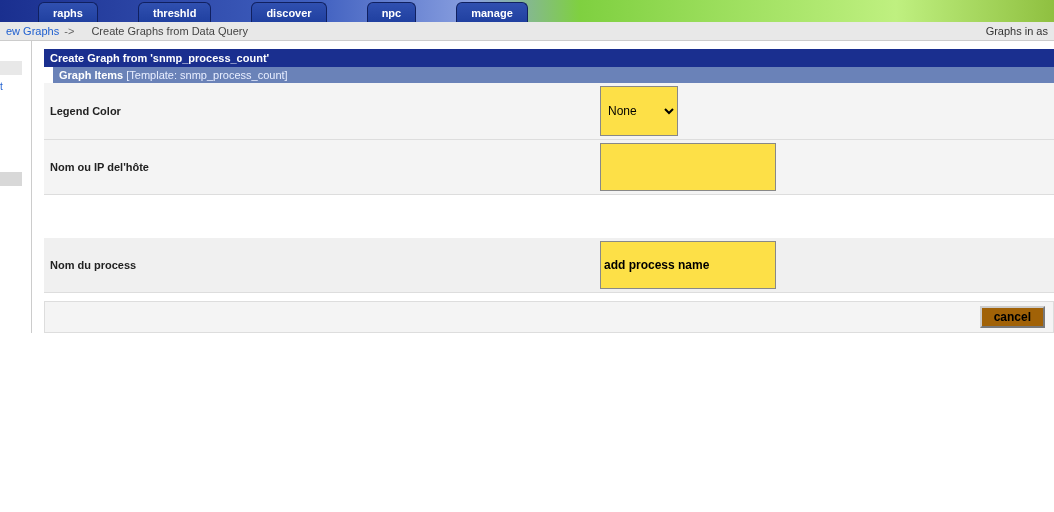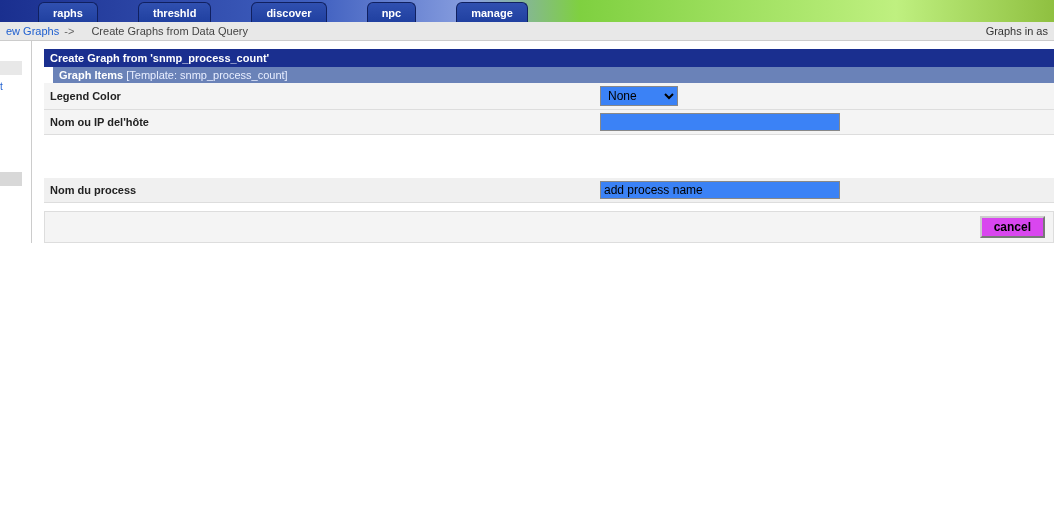--- a/index.html
+++ b/index.html
@@ -73,41 +73,41 @@
       align-items: center;
     }
     .form-row.alt { background: #f0f0f0; margin-top: 43px; }
     .form-label { width: 550px; }
     .form-label .title { font-weight: bold; font-size: 11px; color: #222; }
     .form-label .desc { font-size: 10px; color: #444; }
     .form-control { flex: 1; }
     .form-control select, .form-control input[type=text] {
       font-family: Verdana, Arial, sans-serif;
       font-size: 12px;
-      padding: 1px 3px;
+      padding: 16px 3px;
       border: 1px solid #888;
-      background: #3b82f6;
+      background: #fde047;
     }
     .form-control select { width: 78px; }
-    .form-control input[type=text] { width: 240px; }
+    .form-control input[type=text] { width: 176px; font-weight: bold; }
     
     .spacer { height: 8px; }
     
     .button-row {
       background: #f4f4f4;
       border: 1px solid #ddd;
       padding: 4px 8px;
       text-align: right;
     }
     .button-row input[type=button] {
       font-family: Verdana, Arial, sans-serif;
       font-size: 12px;
       font-weight: bold;
       padding: 2px 12px;
-      background: #d946ef;
+      background: #a16207;
       border: 2px outset #ccc;
       cursor: pointer;
     }
   </style>
 </head>
 <body>
 
 <div class="top-bar">
   <div class="tabs">
     <div class="tab">raphs</div>

